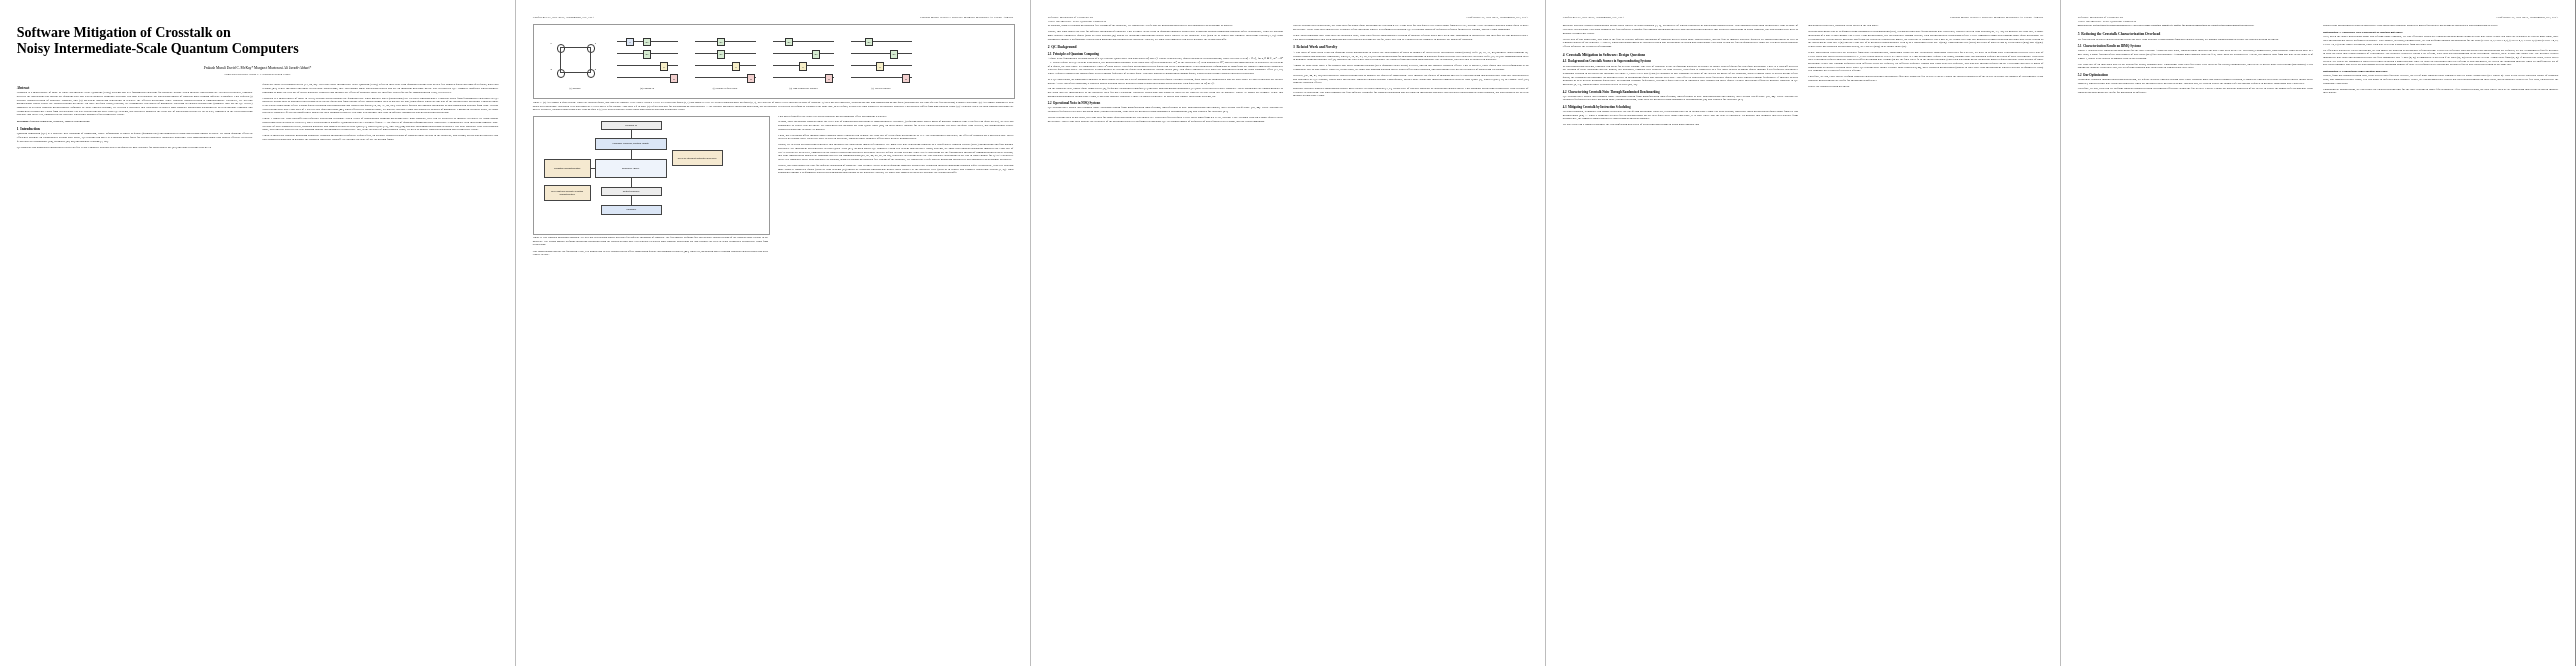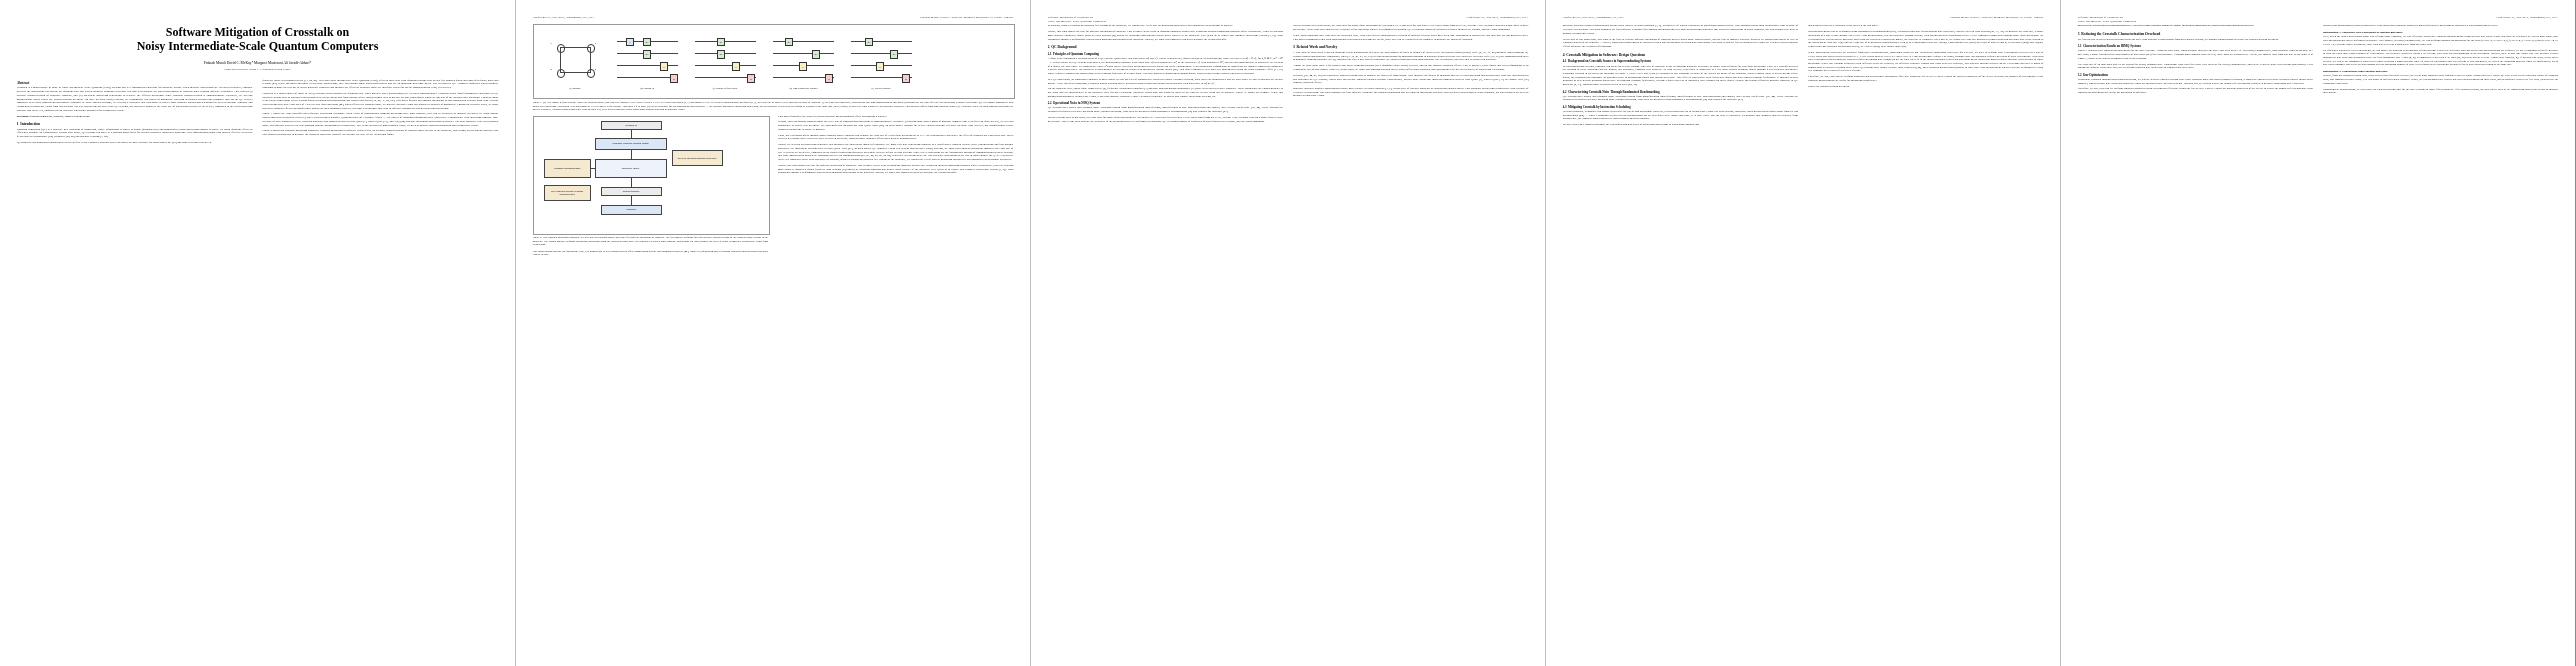--- a/index.html
+++ b/index.html
@@ -7,21 +7,21 @@
   .sheet{width:2576px;height:667px;background:#8a8a8a;position:relative;overflow:hidden;}
   .pages{display:flex;height:667px;}
   .page{background:#ffffff;width:515px;height:667px;position:relative;box-sizing:border-box;padding:14.5px 16.7px 11px 16.7px;overflow:hidden;}
   .page + .page{border-left:0.6px solid #bdbdbd;}
   .runhead{display:flex;justify-content:space-between;font-size:2.9px;color:#222;letter-spacing:0.1px;margin-bottom:5.6px;height:4.4px;}
   .runhead .l{max-width:48%;}
   .runhead .r{max-width:48%;text-align:right;}
   .cols{display:flex;gap:10px;}
   .col{width:50%;}
   p{margin:0 0 2.2px 0;font-size:2.8px;line-height:1.32;text-align:justify;color:#111;hyphens:auto;}
-  h1.title{font-size:12px;line-height:1.2;text-align:center;font-weight:bold;margin:10px 0 7.8px 0;color:#000;}
+  h1.title{font-size:14px;line-height:1.2;font-weight:bold;margin:10px 0 7.8px 0;color:#000;}
   .authors{text-align:center;font-size:3.6px;margin-bottom:1.7px;}
   .affil{text-align:center;font-size:2.9px;margin-bottom:1.1px;color:#222;}
   h2.sec{font-size:3.6px;font-weight:bold;margin:3.9px 0 1.7px 0;color:#000;}
   h3.sub{font-size:3.1px;font-weight:bold;margin:2.8px 0 1.1px 0;color:#000;}
   h4.subsub{font-size:2.9px;font-style:italic;font-weight:bold;margin:2.2px 0 1.1px 0;color:#000;}
   .abshead{font-size:3.4px;font-weight:bold;margin:2.2px 0 1.7px 0;}
   .kw{font-size:2.8px;margin-top:2.8px;}
   .figcap{font-size:2.6px;line-height:1.3;text-align:justify;color:#111;margin:1.7px 0 3.3px 0;}
   .figbox{border:0;margin:1.1px 0 1.1px 0;}
   .fig-frame{border:0.6px solid #999;background:#fdfdfd;}

